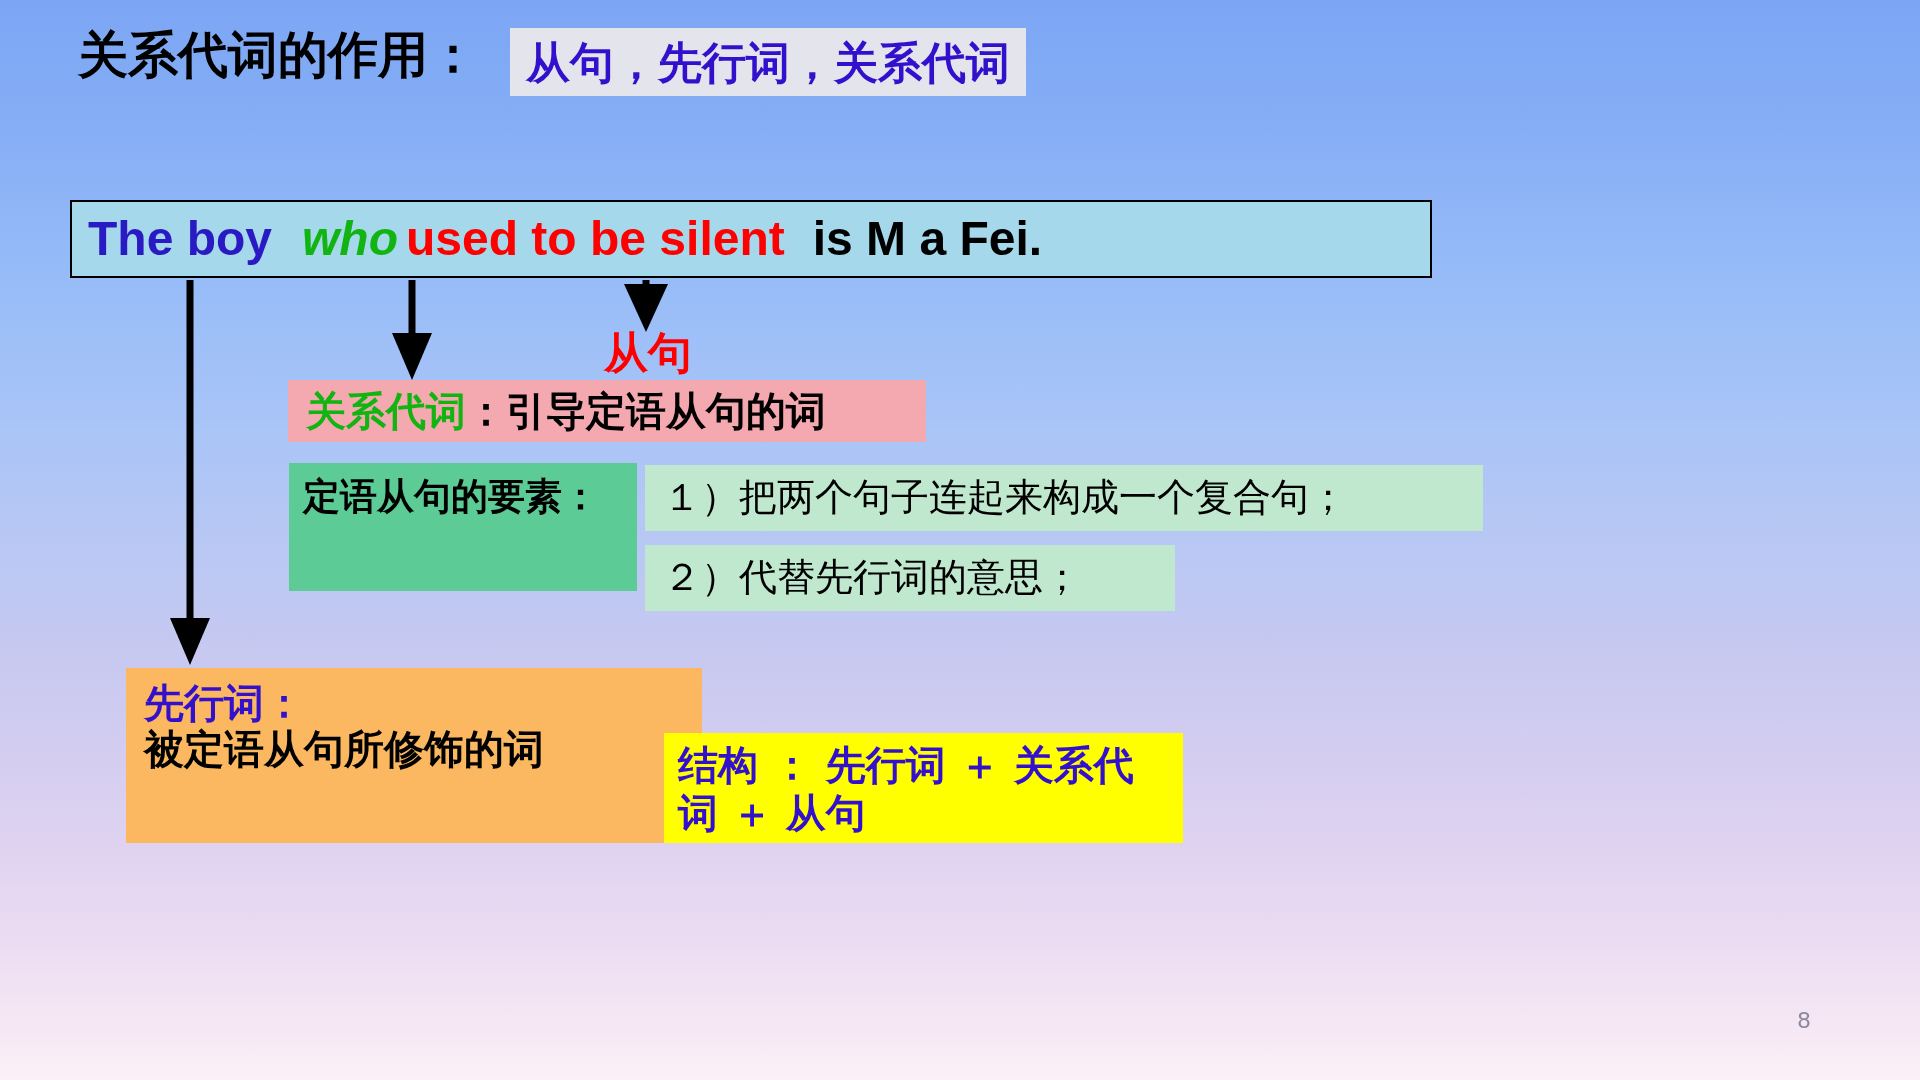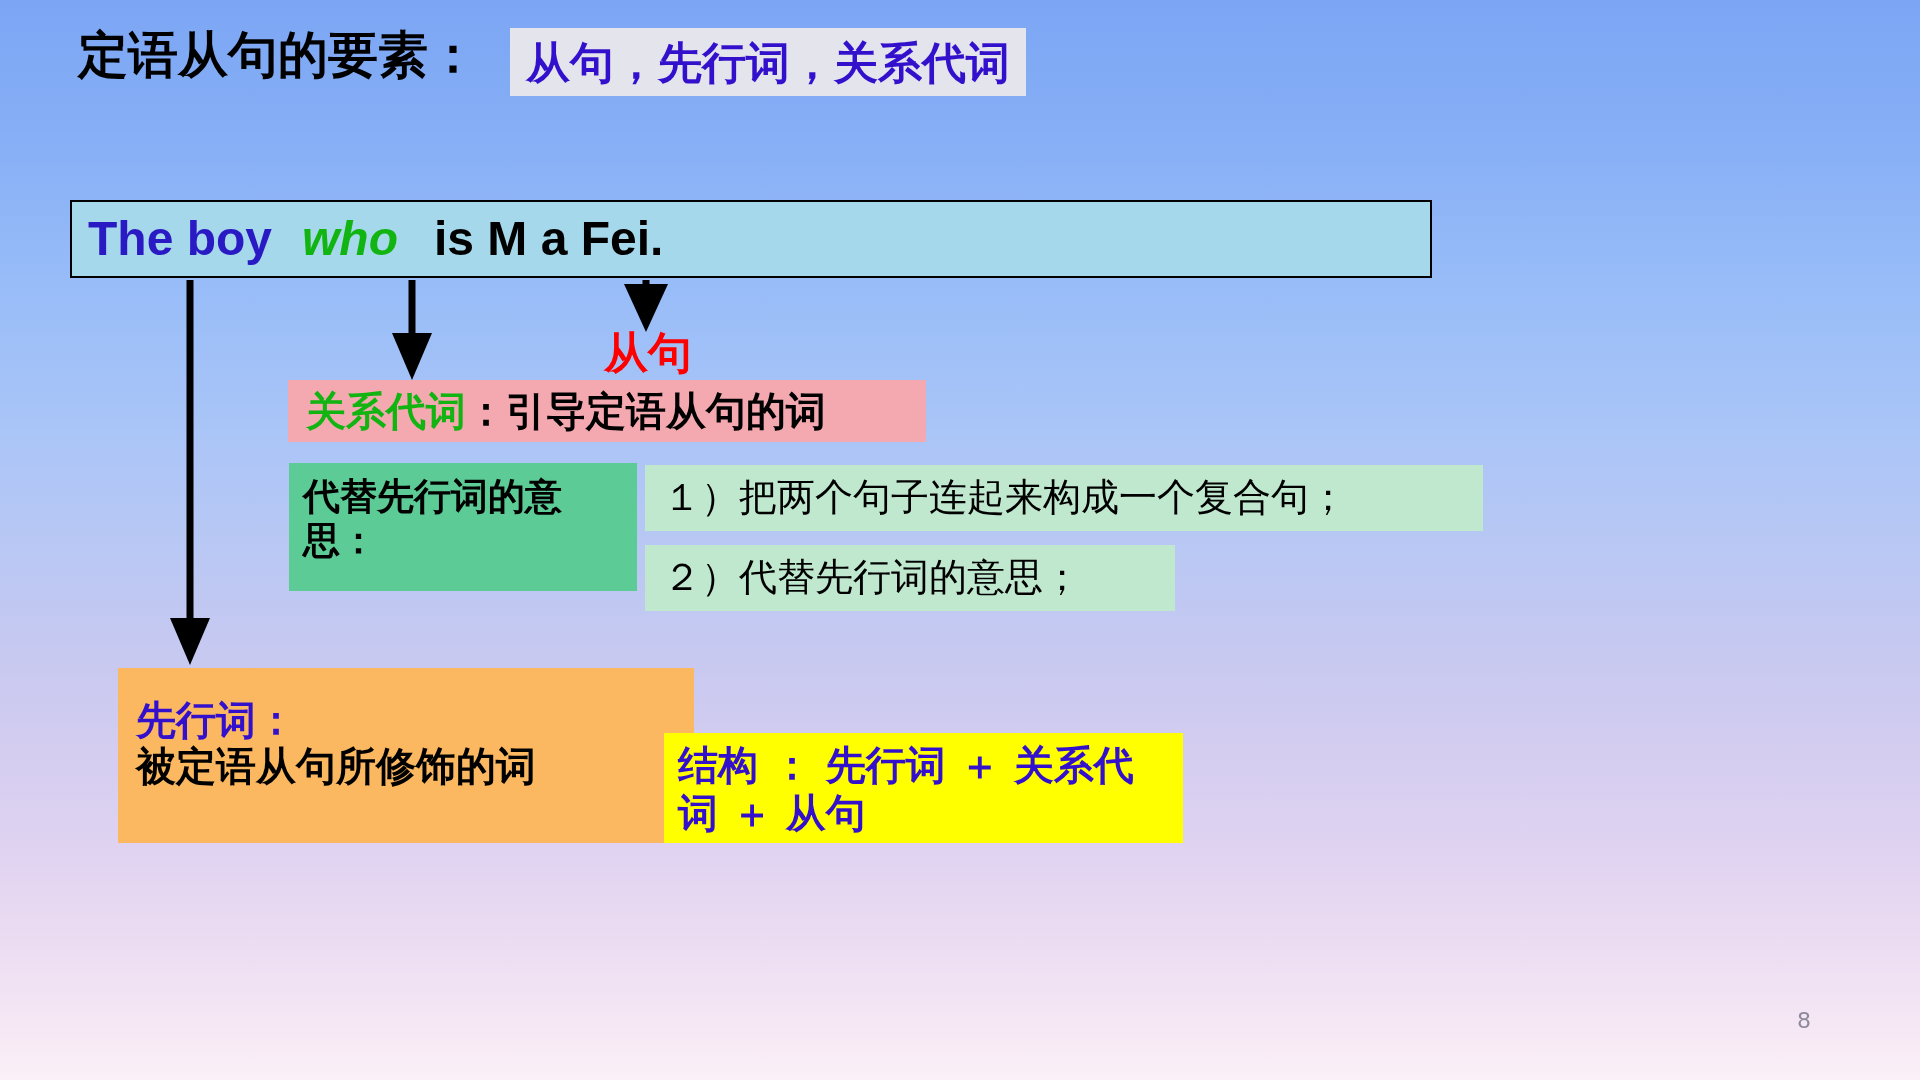--- a/index.html
+++ b/index.html
@@ -173,27 +173,27 @@
   #func-box-2 { left: 645px; top: 545px; width: 530px; height: 66px; }
   #func-box-3 {
     left: 645px; top: 625px; width: 640px; height: 108px;
     align-items: flex-start; padding-top: 8px;
   }
   #func-box-3 .func-text { white-space: normal; }
 
   
   #antecedent-box {
     position: absolute;
-    left: 118px;
+    left: 126px;
     top: 668px;
     width: 576px;
     height: 175px;
     background: #fbb860;
     box-sizing: border-box;
-    padding: 29px 0 0 18px;
+    padding: 12px 0 0 18px;
   }
   #antecedent-term {
     font-size: 40px;
     font-weight: bold;
     color: #3311cc;
     line-height: 1.15;
     white-space: nowrap;
   }
   #antecedent-def {
     font-size: 40px;
@@ -231,29 +231,30 @@
     color: #8d8a9c;
     line-height: 1;
   }
 </style>
 </head>
 <body>
 
 <div id="slide">
 
   <div id="title-row">
-    <div id="page-title">定语从句的要素：</div>
+    <div id="page-title">关系代词的作用：</div>
     <div id="elements-box">
       <div id="elements-text">从句，先行词，关系代词</div>
     </div>
   </div>
 
   <div id="sentence-box">
     <span class="sent sent-antecedent">The  boy</span>
     <span class="sent sent-relpron">who</span>
+    <span class="sent sent-clause">used to be silent</span>
     <span class="sent sent-rest">is M a Fei.</span>
   </div>
 
   <svg id="arrow-layer" viewBox="0 0 1920 1080">
 
     <g>
       <line x1="190" y1="280" x2="190" y2="630" stroke="#000000" stroke-width="7"></line>
       <polygon points="190,665 170,618 210,618" fill="#000000"></polygon>
     </g>
 
@@ -269,21 +270,21 @@
   </svg>
 
   <div id="clause-label">从句</div>
 
   <div id="relpron-def-box">
     <span class="pink-term">关系代词</span>
     <span class="pink-def">：引导定语从句的词</span>
   </div>
 
   <div id="relpron-role-box">
-    <div id="relpron-role-label">代替先行词的意思：</div>
+    <div id="relpron-role-label">定语从句的要素：</div>
   </div>
 
   <div class="func-box" id="func-box-1">
     <div class="func-text">１）把两个句子连起来构成一个复合句；</div>
   </div>
   <div class="func-box" id="func-box-2">
     <div class="func-text">２）代替先行词的意思；</div>
   </div>
 
   <div id="antecedent-box">

